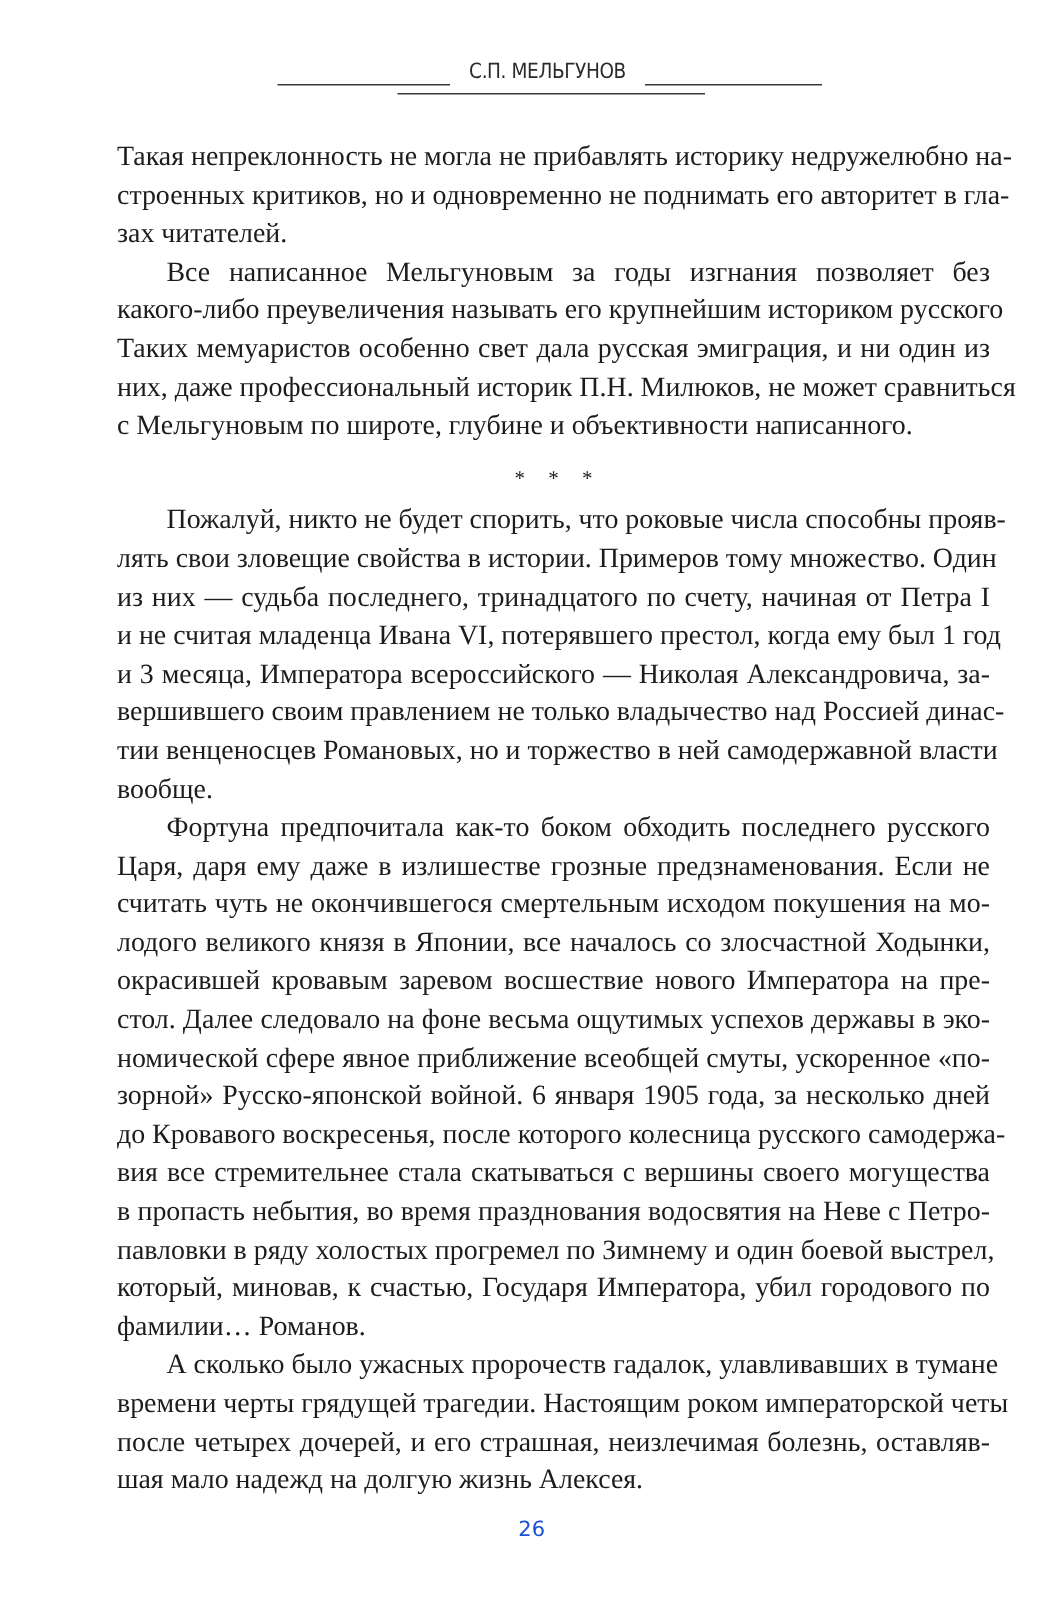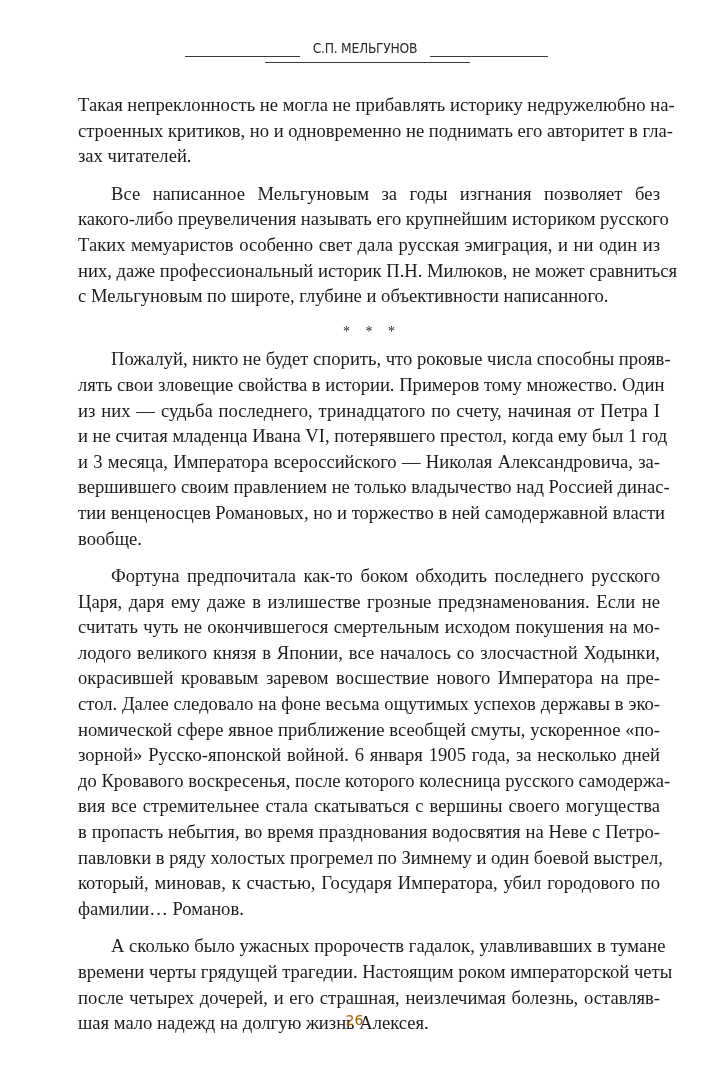--- a/index.html
+++ b/index.html
@@ -77,27 +77,27 @@
       padding-left: 6px;
     }
     .folio {
       position: absolute;
       top: 1012px;
       left: 0;
       width: 709px;
       text-align: center;
       font-family: "DejaVu Sans", sans-serif;
       font-size: 14px;
-      color: #a16207;
+      color: #1d4ed8;
     }
     .para {
       margin: 0;
     }
     .para + .para {
-      margin-top: 12px;
+      margin-top: 0;
     }
     .gap-after-sep {
       margin-top: 2px;
     }
   </style>
 </head>
 <body>
 
 <div class="running-head">
   <div class="rh-line left"></div>

